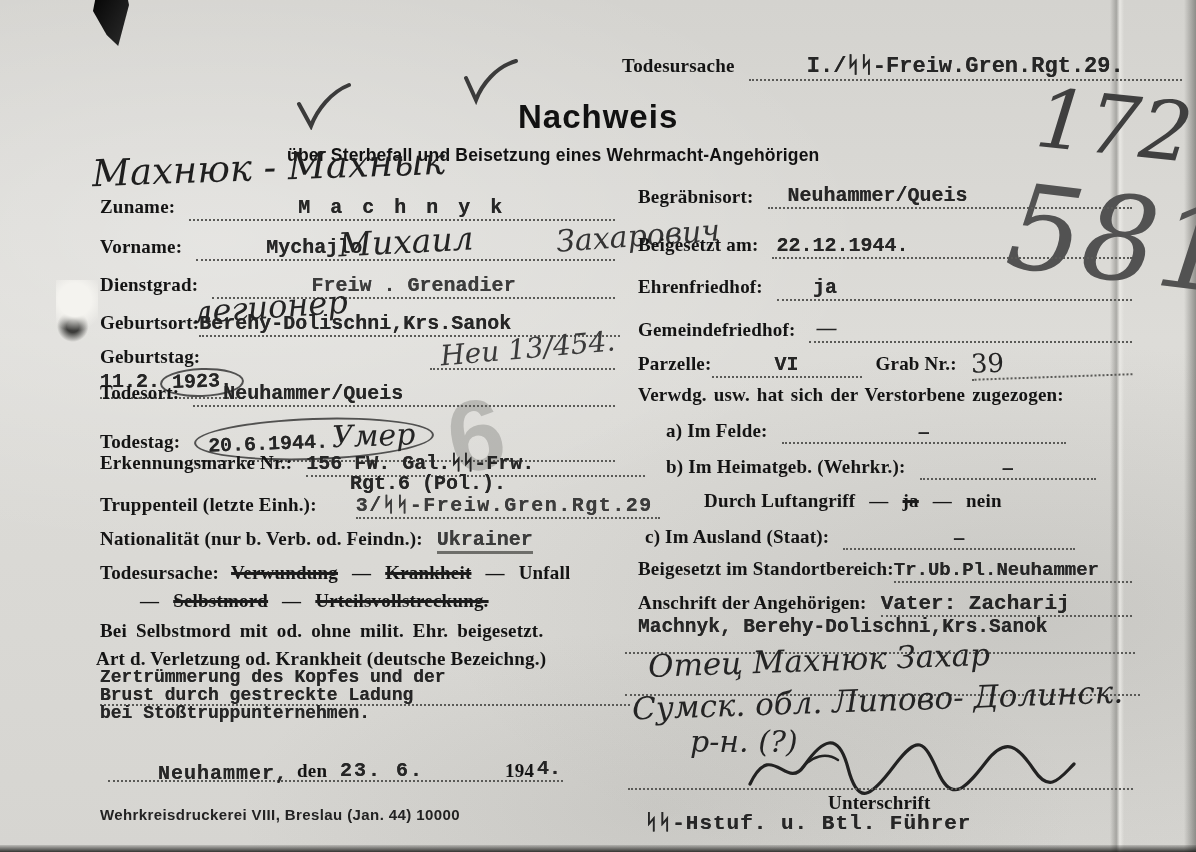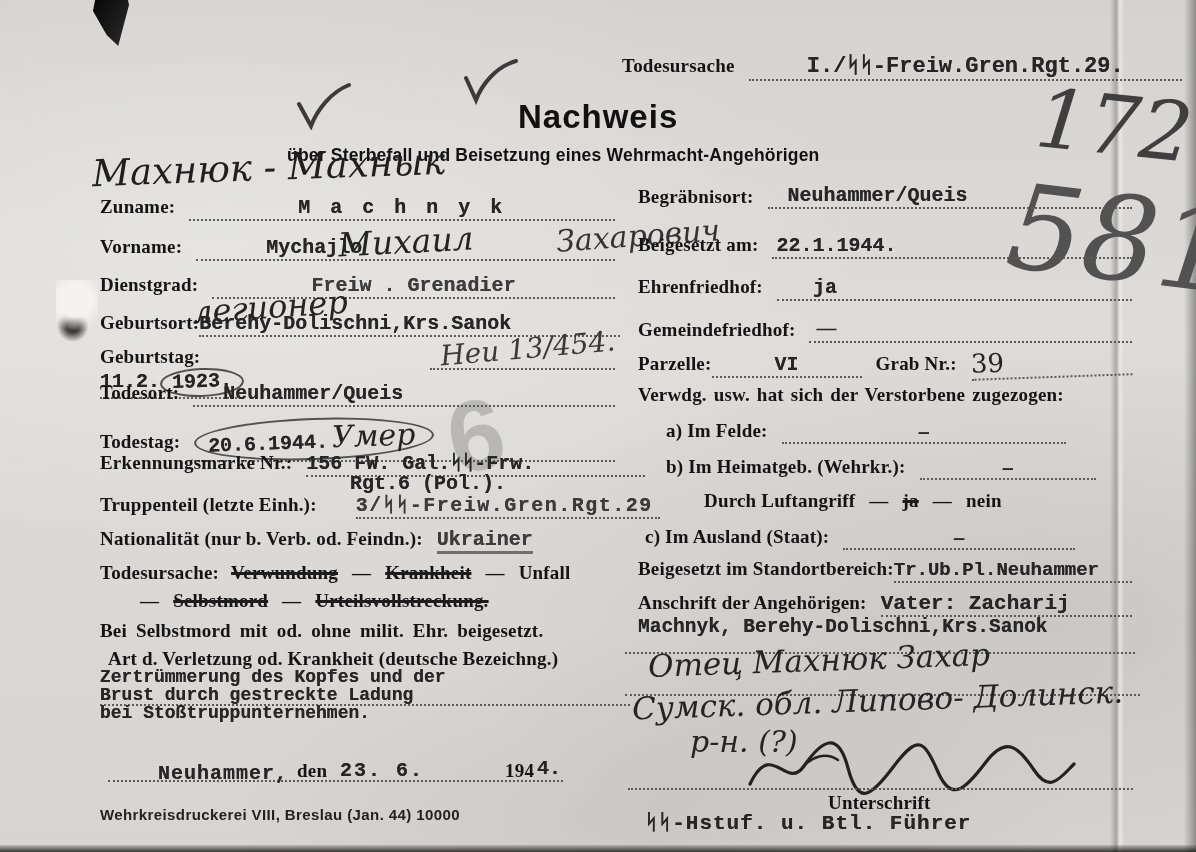--- a/index.html
+++ b/index.html
@@ -146,21 +146,21 @@
   </div>
   <div class="abs" style="left:140px;top:590px;white-space:nowrap;">
     <span class="lab">—</span>
     <span class="lab struck" style="margin-left:10px;">Selbstmord</span>
     <span class="lab" style="margin-left:10px;">—</span>
     <span class="lab struck" style="margin-left:10px;">Urteilsvollstreckung.</span>
   </div>
 
   <div class="abs lab" style="left:100px;top:620px;word-spacing:4px;">Bei Selbstmord mit od. ohne milit. Ehr. beigesetzt.</div>
 
-  <div class="abs lab" style="left:108px;top:648px;">Art d. Verletzung od. Krankheit (deutsche Bezeichng.)</div>
+  <div class="abs lab" style="left:96px;top:648px;">Art d. Verletzung od. Krankheit (deutsche Bezeichng.)</div>
   <div class="abs typed sm" style="left:100px;top:667px;">Zertrümmerung des Kopfes und der</div>
   <div class="abs typed sm" style="left:100px;top:685px;">Brust durch gestreckte Ladung</div>
   <div class="dotline" style="left:100px;top:686px;width:530px;height:18px;"></div>
   <div class="abs typed sm" style="left:100px;top:703px;">bei Stoßtruppunternehmen.</div>
 
   <div class="dotline" style="left:108px;top:760px;width:455px;height:20px;"></div>
   <div class="abs typed" style="left:158px;top:762px;letter-spacing:1px;">Neuhammer,</div>
   <div class="abs lab" style="left:297px;top:760px;">den</div>
   <div class="abs typed" style="left:340px;top:759px;letter-spacing:2px;">23. 6.</div>
   <div class="abs lab" style="left:505px;top:760px;">194</div>
@@ -170,21 +170,21 @@
 
   <div class="frow" style="left:638px;top:184px;width:494px;align-items:center;">
     <span class="lab">Begräbnisort:</span>
     <span class="gap"></span>
     <span class="fval typed left" style="padding-left:20px;">Neuhammer/Queis</span>
   </div>
 
   <div class="frow" style="left:638px;top:234px;width:494px;">
     <span class="lab">Beigesetzt am:</span>
     <span class="gap"></span>
-    <span class="fval typed left" style="padding-left:4px;">22.1.1944.</span>
+    <span class="fval typed left" style="padding-left:4px;">22.12.1944.</span>
   </div>
 
   <div class="frow" style="left:638px;top:276px;width:494px;">
     <span class="lab">Ehrenfriedhof:</span>
     <span class="gap"></span>
     <span class="fval typed left" style="padding-left:36px;">ja</span>
   </div>
 
   <div class="frow" style="left:638px;top:316px;width:494px;">
     <span class="lab">Gemeindefriedhof:</span>

